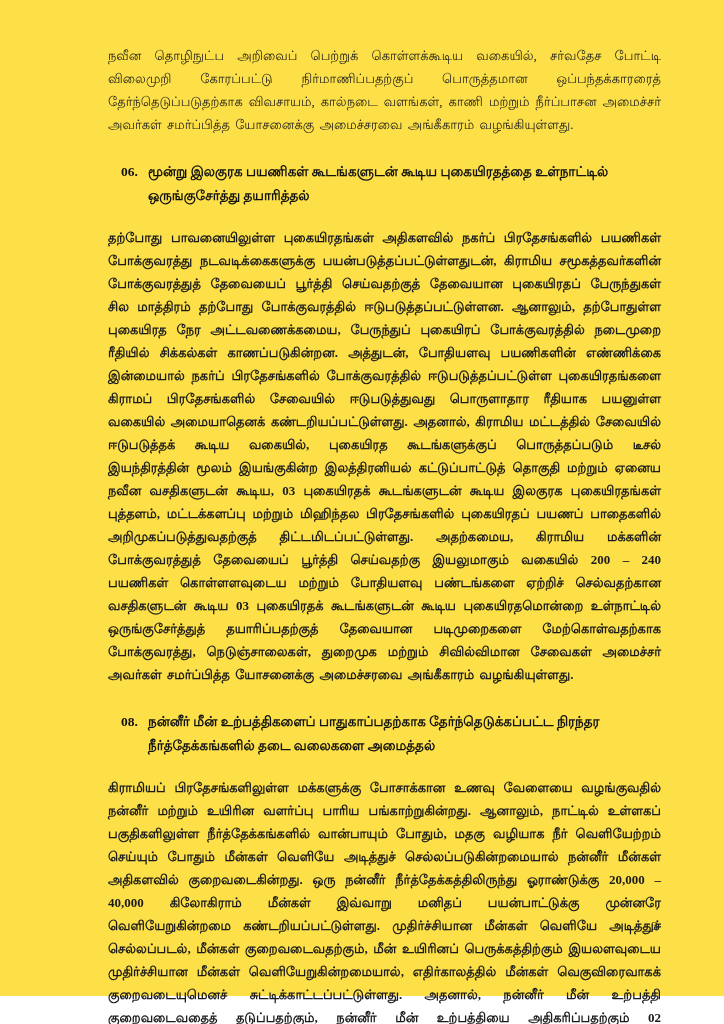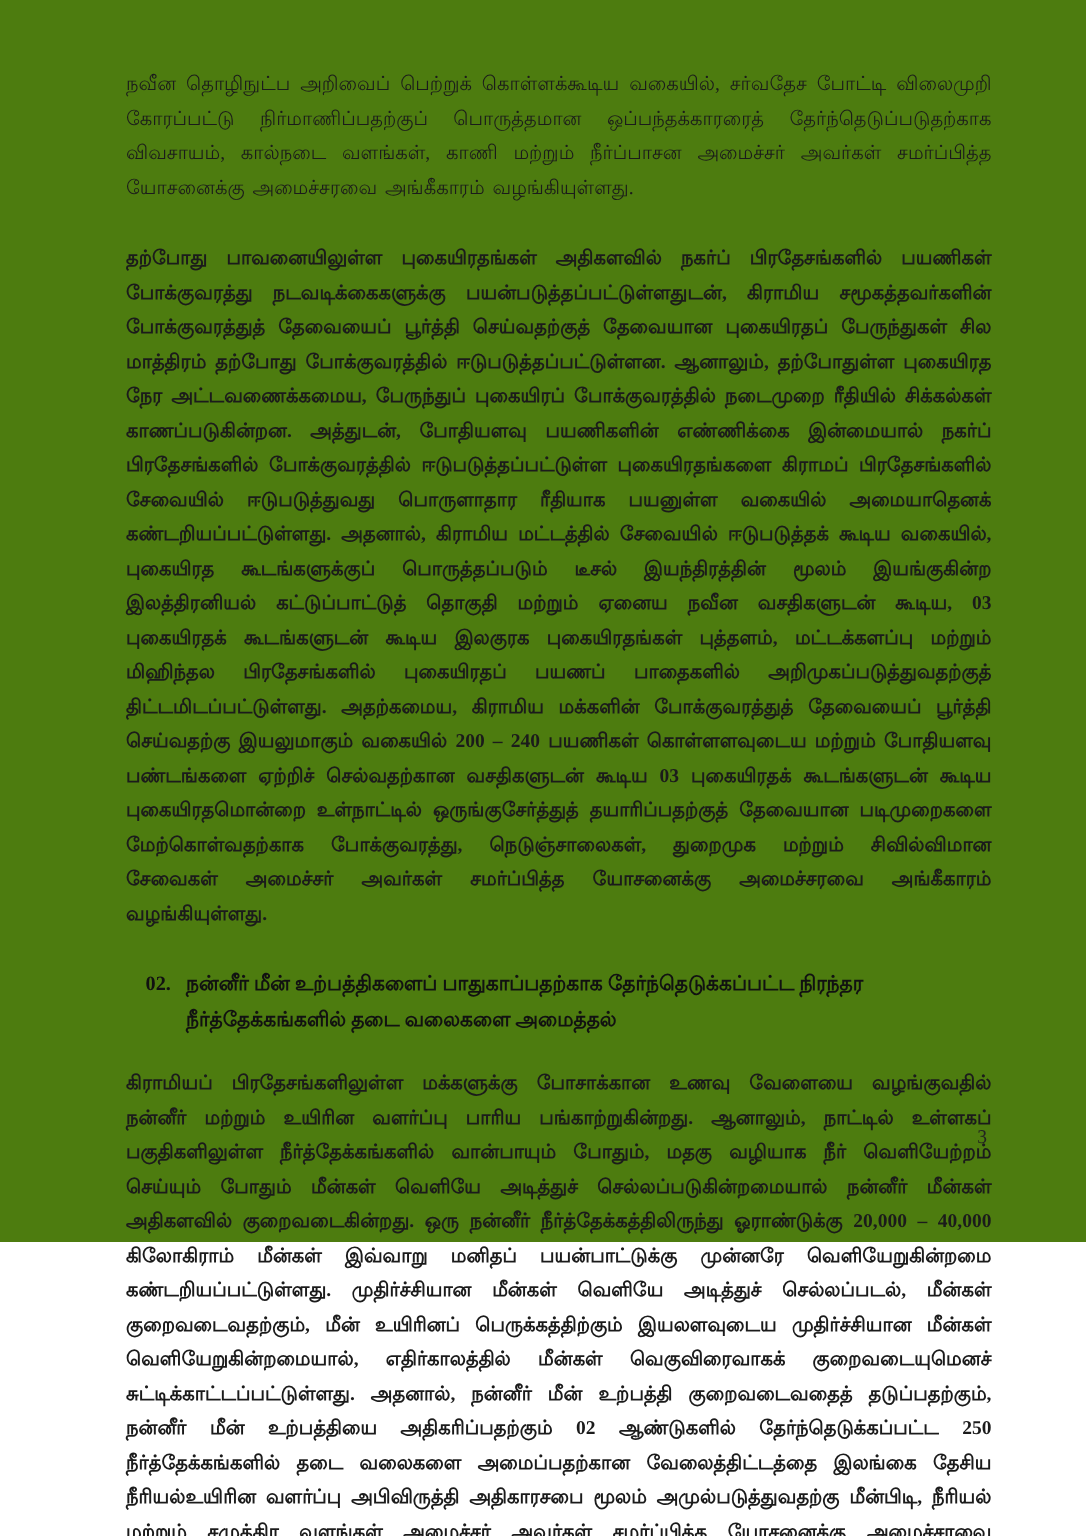--- a/index.html
+++ b/index.html
@@ -11,23 +11,23 @@
     width: 724px;
     height: 1024px;
     font-family: "Liberation Serif", "DejaVu Serif", serif;
     color: #1b1b1b;
     overflow: hidden;
   }
   .page {
     position: relative;
     box-sizing: border-box;
     width: 724px;
-    height: 828px;
-    padding: 44px 63px 0 84px;
-    background: #4d7c0f;
+    height: 996px;
+    padding: 44px 63px 0 108px;
+    background: #fde047;
   }
   .para {
     margin: 0;
     font-size: 13px;
     line-height: 23px;
     text-align: justify;
     text-justify: inter-word;
     word-spacing: 2px;
     color: #1b1b1b;
   }
@@ -63,25 +63,29 @@
     color: #222222;
   }
 </style>
 </head>
 <body>
 
 <div class="page">
 
   <p class="para intro-para">நவீன தொழிநுட்ப அறிவைப் பெற்றுக்  கொள்ளக்கூடிய வகையில், சர்வதேச போட்டி விலைமுறி கோரப்பட்டு நிர்மாணிப்பதற்குப் பொருத்தமான ஒப்பந்தக்காரரைத் தேர்ந்தெடுப்படுதற்காக விவசாயம், கால்நடை வளங்கள், காணி மற்றும் நீர்ப்பாசன அமைச்சர் அவர்கள் சமர்ப்பித்த யோசனைக்கு அமைச்சரவை அங்கீகாரம் வழங்கியுள்ளது.</p>
 
+  <div class="section-heading">
+    <span class="sec-num">06.</span>
+    <span class="sec-title">மூன்று இலகுரக பயணிகள் கூடங்களுடன் கூடிய புகையிரதத்தை உள்நாட்டில் ஒருங்குசேர்த்து தயாரித்தல்</span>
+  </div>
 
   <p class="para section-body">தற்போது பாவனையிலுள்ள புகையிரதங்கள் அதிகளவில் நகர்ப் பிரதேசங்களில் பயணிகள் போக்குவரத்து நடவடிக்கைகளுக்கு பயன்படுத்தப்பட்டுள்ளதுடன், கிராமிய சமூகத்தவர்களின் போக்குவரத்துத் தேவையைப் பூர்த்தி செய்வதற்குத் தேவையான புகையிரதப் பேருந்துகள் சில மாத்திரம் தற்போது போக்குவரத்தில் ஈடுபடுத்தப்பட்டுள்ளன. ஆனாலும், தற்போதுள்ள புகையிரத நேர அட்டவணைக்கமைய, பேருந்துப் புகையிரப் போக்குவரத்தில் நடைமுறை ரீதியில் சிக்கல்கள் காணப்படுகின்றன. அத்துடன், போதியளவு பயணிகளின் எண்ணிக்கை இன்மையால் நகர்ப் பிரதேசங்களில் போக்குவரத்தில் ஈடுபடுத்தப்பட்டுள்ள புகையிரதங்களை கிராமப் பிரதேசங்களில் சேவையில் ஈடுபடுத்துவது பொருளாதார ரீதியாக பயனுள்ள வகையில் அமையாதெனக் கண்டறியப்பட்டுள்ளது. அதனால், கிராமிய மட்டத்தில் சேவையில் ஈடுபடுத்தக் கூடிய வகையில், புகையிரத கூடங்களுக்குப் பொருத்தப்படும் டீசல் இயந்திரத்தின் மூலம் இயங்குகின்ற இலத்திரனியல் கட்டுப்பாட்டுத் தொகுதி மற்றும் ஏனைய நவீன வசதிகளுடன் கூடிய, 03 புகையிரதக் கூடங்களுடன் கூடிய இலகுரக புகையிரதங்கள் புத்தளம், மட்டக்களப்பு மற்றும் மிஹிந்தல பிரதேசங்களில் புகையிரதப் பயணப் பாதைகளில் அறிமுகப்படுத்துவதற்குத் திட்டமிடப்பட்டுள்ளது. அதற்கமைய, கிராமிய மக்களின் போக்குவரத்துத் தேவையைப் பூர்த்தி செய்வதற்கு இயலுமாகும் வகையில் 200 – 240 பயணிகள் கொள்ளளவுடைய மற்றும் போதியளவு பண்டங்களை ஏற்றிச் செல்வதற்கான வசதிகளுடன் கூடிய 03 புகையிரதக் கூடங்களுடன் கூடிய புகையிரதமொன்றை உள்நாட்டில் ஒருங்குசேர்த்துத் தயாரிப்பதற்குத் தேவையான படிமுறைகளை மேற்கொள்வதற்காக போக்குவரத்து, நெடுஞ்சாலைகள், துறைமுக மற்றும் சிவில்விமான சேவைகள் அமைச்சர் அவர்கள் சமர்ப்பித்த யோசனைக்கு அமைச்சரவை அங்கீகாரம் வழங்கியுள்ளது.</p>
 
   <div class="section-heading">
-    <span class="sec-num">02.</span>
+    <span class="sec-num">08.</span>
     <span class="sec-title">நன்னீர் மீன் உற்பத்திகளைப் பாதுகாப்பதற்காக தேர்ந்தெடுக்கப்பட்ட நிரந்தர நீர்த்தேக்கங்களில் தடை வலைகளை அமைத்தல்</span>
   </div>
 
   <p class="para section-body">கிராமியப் பிரதேசங்களிலுள்ள மக்களுக்கு போசாக்கான உணவு வேளையை வழங்குவதில் நன்னீர் மற்றும் உயிரின வளர்ப்பு பாரிய பங்காற்றுகின்றது. ஆனாலும், நாட்டில் உள்ளகப் பகுதிகளிலுள்ள நீர்த்தேக்கங்களில் வான்பாயும் போதும், மதகு வழியாக நீர் வெளியேற்றம் செய்யும் போதும் மீன்கள் வெளியே அடித்துச் செல்லப்படுகின்றமையால் நன்னீர் மீன்கள் அதிகளவில் குறைவடைகின்றது. ஒரு நன்னீர் நீர்த்தேக்கத்திலிருந்து ஓராண்டுக்கு 20,000 – 40,000 கிலோகிராம் மீன்கள் இவ்வாறு மனிதப் பயன்பாட்டுக்கு முன்னரே வெளியேறுகின்றமை கண்டறியப்பட்டுள்ளது. முதிர்ச்சியான மீன்கள் வெளியே அடித்துச் செல்லப்படல், மீன்கள் குறைவடைவதற்கும், மீன் உயிரினப் பெருக்கத்திற்கும் இயலளவுடைய முதிர்ச்சியான மீன்கள் வெளியேறுகின்றமையால், எதிர்காலத்தில் மீன்கள் வெகுவிரைவாகக் குறைவடையுமெனச் சுட்டிக்காட்டப்பட்டுள்ளது. அதனால், நன்னீர் மீன் உற்பத்தி குறைவடைவதைத் தடுப்பதற்கும், நன்னீர் மீன் உற்பத்தியை அதிகரிப்பதற்கும் 02 ஆண்டுகளில் தேர்ந்தெடுக்கப்பட்ட 250 நீர்த்தேக்கங்களில் தடை வலைகளை அமைப்பதற்கான வேலைத்திட்டத்தை இலங்கை தேசிய நீரியல்உயிரின வளர்ப்பு அபிவிருத்தி அதிகாரசபை மூலம் அமுல்படுத்துவதற்கு மீன்பிடி, நீரியல் மற்றும் சமுத்திர வளங்கள் அமைச்சர் அவர்கள் சமர்ப்பித்த யோசனைக்கு அமைச்சரவை அங்கீகாரம் வழங்கியுள்ளது.</p>
 
   <div class="page-number">3</div>
 
 </div>
 
 </body></html>

